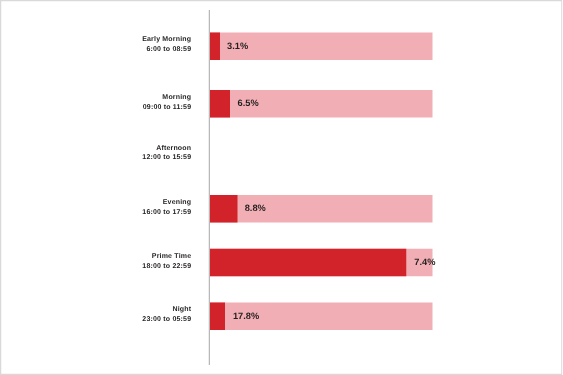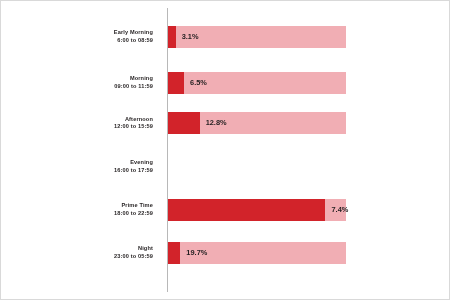--- a/index.html
+++ b/index.html
@@ -129,46 +129,46 @@
           <div class="track">
             <div class="fill" style="width: 16.0694px;"></div>
             <div class="value" style="left: 22.0694px;">6.5%</div>
           </div>
         </div>
         <div class="row" style="top: 111.4px;">
           <div class="row-labels">
             <div class="cat-name">Afternoon</div>
             <div class="cat-time">12:00 to 15:59</div>
           </div>
-          <div class="track">
-            <div class="fill" style="width: 31.6444px;"></div>
-            <div class="value" style="left: 37.6444px;">12.8%</div>
-          </div>
         </div>
         <div class="row" style="top: 154.6px;">
           <div class="row-labels">
             <div class="cat-name">Evening</div>
             <div class="cat-time">16:00 to 17:59</div>
+          </div>
+          <div class="track">
+            <div class="fill" style="width: 21.7556px;"></div>
+            <div class="value" style="left: 27.7556px;">8.8%</div>
           </div>
         </div>
         <div class="row" style="top: 197.8px;">
           <div class="row-labels">
             <div class="cat-name">Prime Time</div>
             <div class="cat-time">18:00 to 22:59</div>
           </div>
           <div class="track">
             <div class="fill" style="width: 157.481px;"></div>
             <div class="value" style="left: 163.481px;">7.4%</div>
           </div>
         </div>
         <div class="row" style="top: 241px;">
           <div class="row-labels">
             <div class="cat-name">Night</div>
             <div class="cat-time">23:00 to 05:59</div>
           </div>
           <div class="track">
             <div class="fill" style="width: 12.3611px;"></div>
-            <div class="value" style="left: 18.3611px;">19.7%</div>
+            <div class="value" style="left: 18.3611px;">17.8%</div>
           </div>
         </div>
       </div>
   </div>
 </div>
 
 </body></html>

